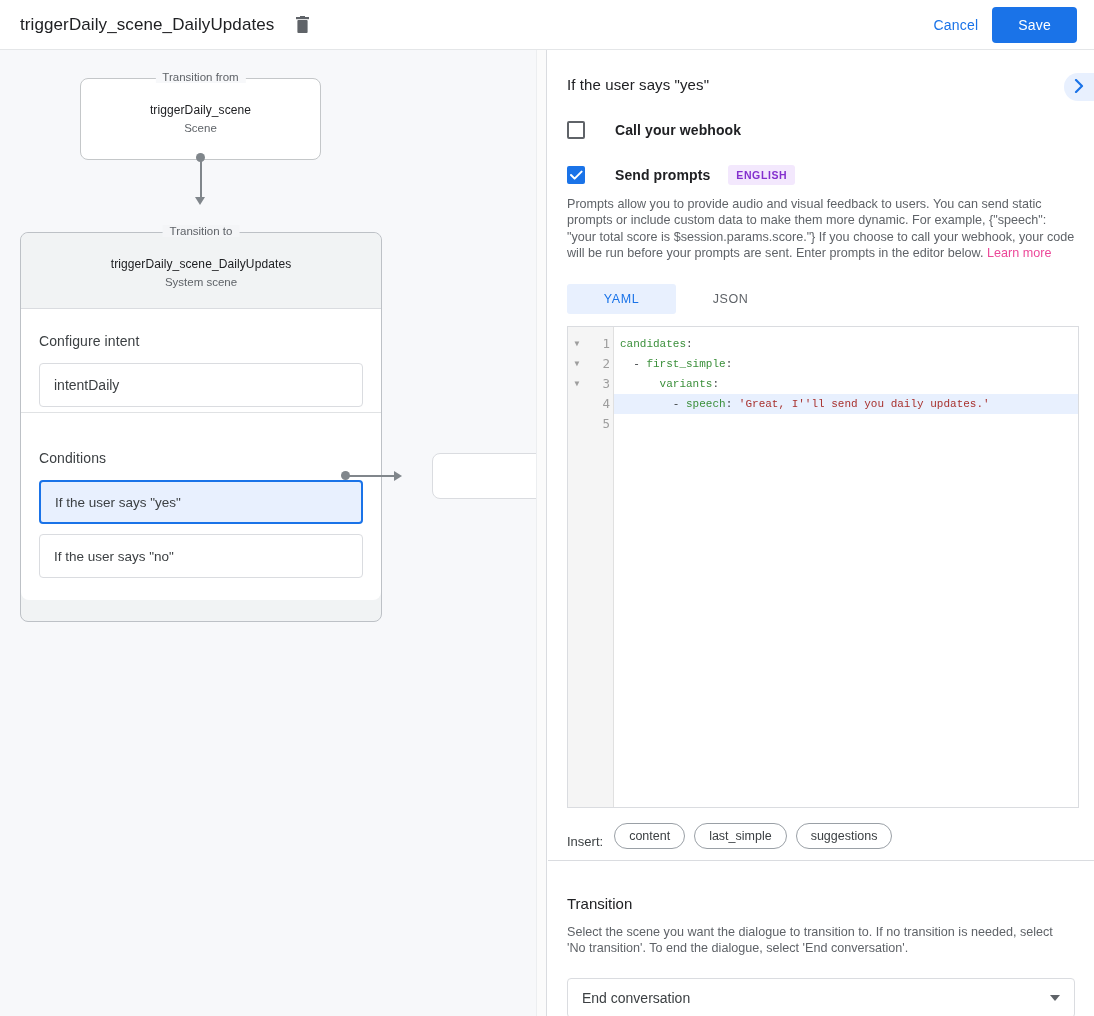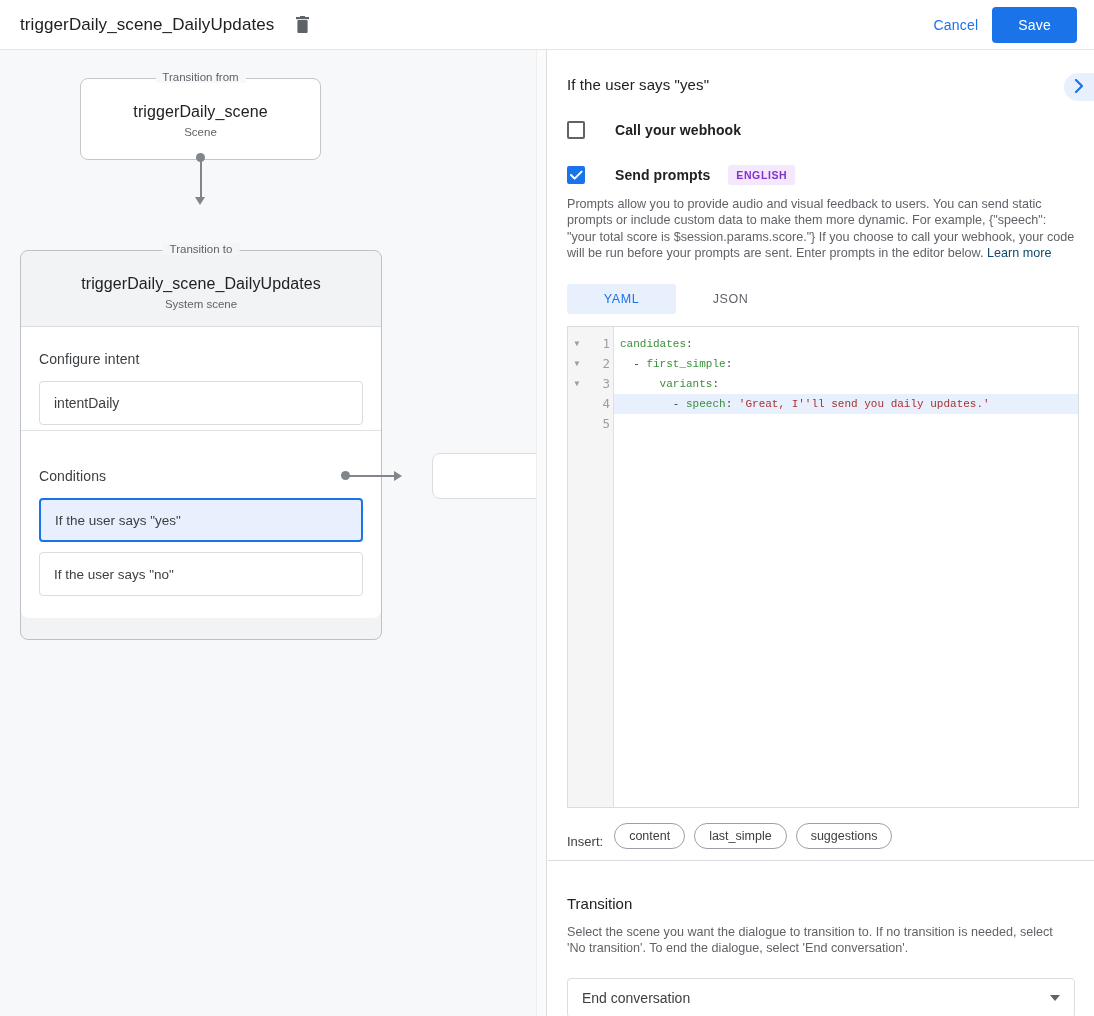--- a/index.html
+++ b/index.html
@@ -59,30 +59,30 @@
   .scene-group.to {
     background: #f1f3f4; border-color: #bdc1c6;
   }
   .group-legend {
     position: absolute; top: -8px; left: 50%; transform: translateX(-50%);
     background: #f7f8fa; padding: 0 7px;
     font-size: 11.5px; color: #5f6368; white-space: nowrap;
   }
   .scene-group.to .group-legend { background: #f4f5f7; }
   .scene-title {
-    text-align: center; font-size: 16px; color: #202124; letter-spacing: .1px;
+    text-align: center; font-size: 12px; color: #202124; letter-spacing: .1px;
   }
   .scene-sub {
     text-align: center; font-size: 11.5px; color: #5f6368; margin-top: 5px;
   }
 
   #group-from { left: 80px; top: 28px; width: 241px; height: 82px; }
   #group-from .scene-title { margin-top: 24px; }
 
-  #group-to { left: 20px; top: 200px; width: 362px; height: 390px; padding: 0; }
+  #group-to { left: 20px; top: 182px; width: 362px; height: 390px; padding: 0; }
   #group-to .scene-to-head {
     height: 76px; background: #f1f3f4; border-radius: 8px 8px 0 0;
     border-bottom: 1px solid #dadce0;
   }
   #group-to .scene-to-head .scene-title { padding-top: 24px; }
   .scene-body { background: #fff; border-radius: 0 0 8px 8px; }
 
   .section-label {
     font-size: 14px; color: #3c4043; letter-spacing: .1px;
   }
@@ -156,21 +156,21 @@
   }
   .lang-badge {
     margin-left: 18px; background: #f3e8fd; color: #8430ce;
     font-size: 10.5px; font-weight: bold; letter-spacing: .6px;
     padding: 4px 8px; border-radius: 3px;
   }
   .desc {
     margin: 11px 19px 0 19px; width: 508px;
     font-size: 12.6px; line-height: 16.4px; color: #5f6368;
   }
-  .desc a { color: #0c4a6e; text-decoration: none; }
+  .desc a { color: #ec4899; text-decoration: none; }
 
   
   .tabs { display: flex; margin: 22px 0 0 19px; }
   .tab {
     min-width: 109px; height: 30px; display: flex; align-items: center;
     justify-content: center; font-size: 12.5px; letter-spacing: .6px;
     color: #5f6368; cursor: pointer; border: none; background: transparent;
     font-family: inherit;
   }
   .tab.active { background: #e8f0fe; color: #1a73e8; border-radius: 3px; }

